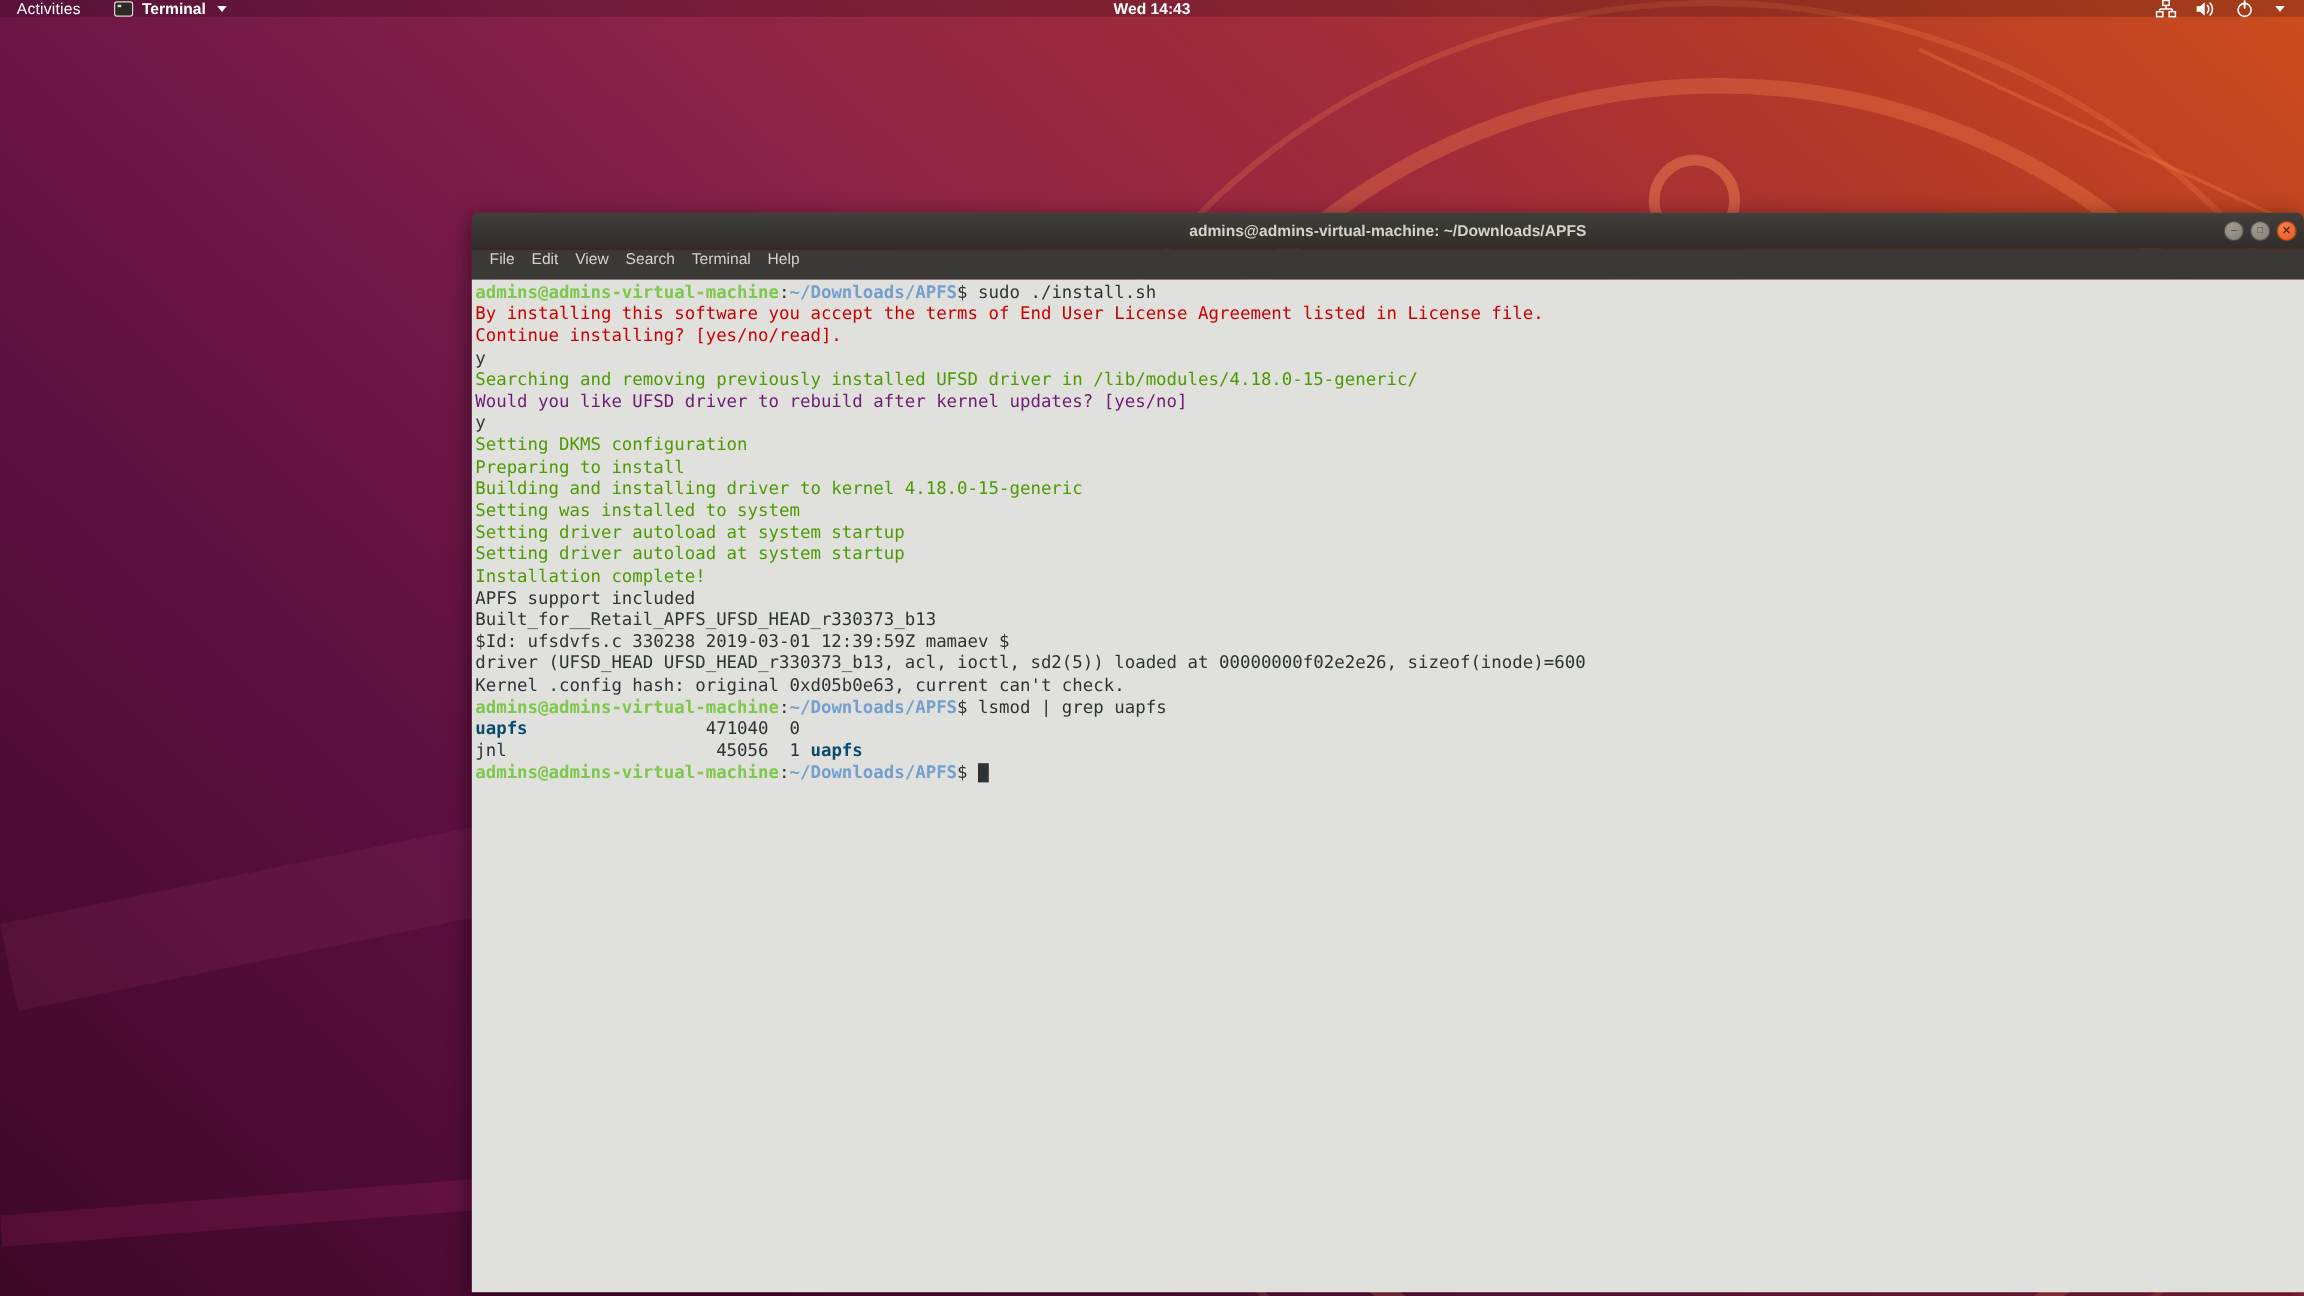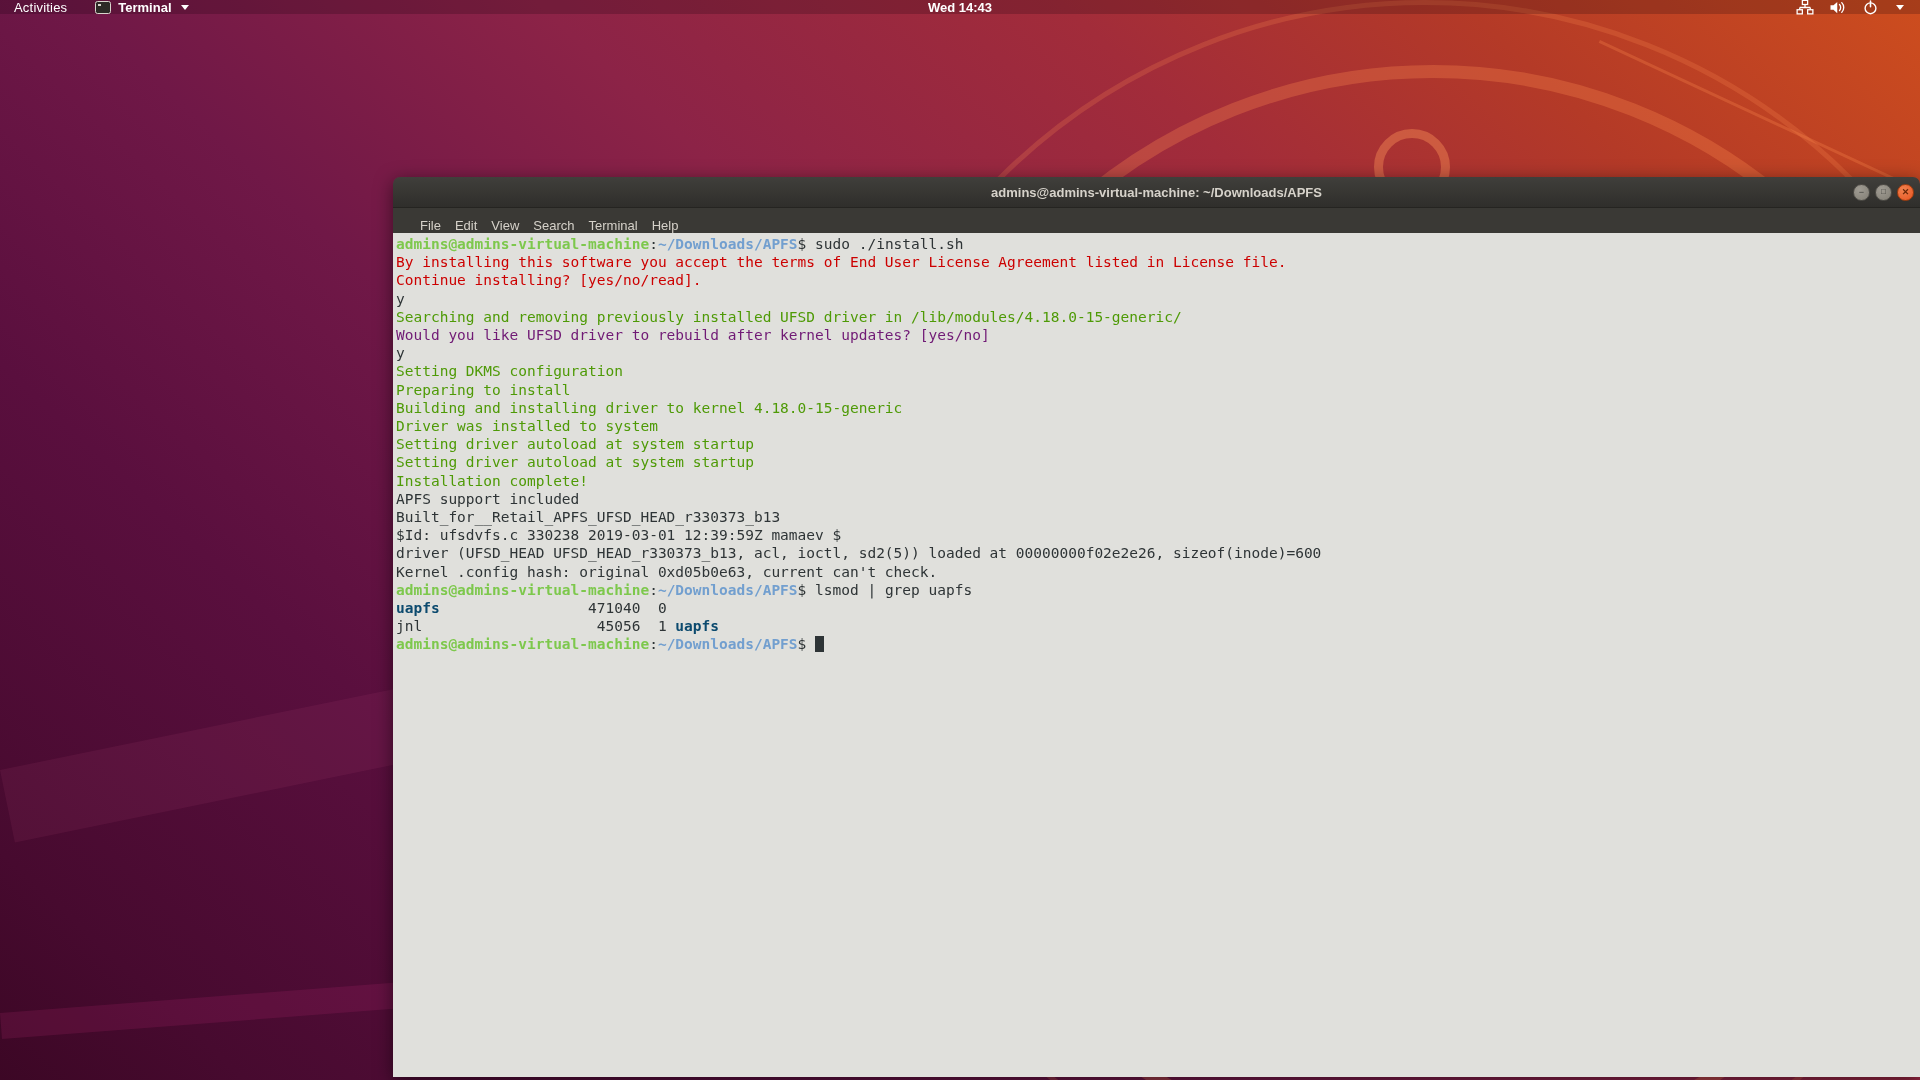--- a/index.html
+++ b/index.html
@@ -47,21 +47,21 @@
   .title{color:#d6d2ca;font-weight:bold;font-size:13px;}
   .controls{position:absolute;right:6px;top:0;bottom:0;display:flex;align-items:center;gap:5px;}
   .ctrl{
     width:17px;height:17px;border-radius:50%;box-sizing:border-box;
     display:flex;align-items:center;justify-content:center;
     font-size:9px;line-height:1;color:#3a3936;
     background:radial-gradient(circle at 35% 30%,#a09c93,#827e74);
     border:1px solid #504e49;cursor:default;
   }
   .ctrl.close{background:radial-gradient(circle at 35% 30%,#f0824f,#e95420);border-color:#a33e10;color:#6b2808;font-weight:bold;}
-  .menubar{height:25px;flex:0 0 25px;background:#3a3935;display:flex;align-items:flex-end;padding-left:20px;}
+  .menubar{height:25px;flex:0 0 25px;background:#3a3935;display:flex;align-items:flex-start;padding-left:8px;}
   .menu-item{color:#d5d1c9;font-size:13px;padding:0 7px;}
   .term{
     flex:1;background:#e0e0dc;color:#2e3436;
     font-family:"DejaVu Sans Mono",monospace;font-size:14.5px;line-height:18.2px;
     padding:2px 2px 0 3px;
   }
   .term-line{white-space:pre;}
   .seg-u{color:#7dc84c;font-weight:bold;}
   .seg-h{color:#729fcf;font-weight:bold;}
   .seg-d{color:#2e3436;}
@@ -133,21 +133,21 @@
       <div class="term-line"><span class="seg-u">admins@admins-virtual-machine</span><span class="seg-d">:</span><span class="seg-h">~/Downloads/APFS</span><span class="seg-d">$ sudo ./install.sh</span></div>
       <div class="term-line"><span class="seg-r">By installing this software you accept the terms of End User License Agreement listed in License file.</span></div>
       <div class="term-line"><span class="seg-r">Continue installing? [yes/no/read].</span></div>
       <div class="term-line"><span class="seg-d">y</span></div>
       <div class="term-line"><span class="seg-g">Searching and removing previously installed UFSD driver in /lib/modules/4.18.0-15-generic/</span></div>
       <div class="term-line"><span class="seg-y">Would you like UFSD driver to rebuild after kernel updates? [yes/no]</span></div>
       <div class="term-line"><span class="seg-d">y</span></div>
       <div class="term-line"><span class="seg-g">Setting DKMS configuration</span></div>
       <div class="term-line"><span class="seg-g">Preparing to install</span></div>
       <div class="term-line"><span class="seg-g">Building and installing driver to kernel 4.18.0-15-generic</span></div>
-      <div class="term-line"><span class="seg-g">Driver was installed to system</span></div>
+      <div class="term-line"><span class="seg-g">Setting was installed to system</span></div>
       <div class="term-line"><span class="seg-g">Setting driver autoload at system startup</span></div>
       <div class="term-line"><span class="seg-g">Setting driver autoload at system startup</span></div>
       <div class="term-line"><span class="seg-g">Installation complete!</span></div>
       <div class="term-line"><span class="seg-d">APFS support included</span></div>
       <div class="term-line"><span class="seg-d">Built_for__Retail_APFS_UFSD_HEAD_r330373_b13</span></div>
       <div class="term-line"><span class="seg-d">$Id: ufsdvfs.c 330238 2019-03-01 12:39:59Z mamaev $</span></div>
       <div class="term-line"><span class="seg-d">driver (UFSD_HEAD UFSD_HEAD_r330373_b13, acl, ioctl, sd2(5)) loaded at 00000000f02e2e26, sizeof(inode)=600</span></div>
       <div class="term-line"><span class="seg-d">Kernel .config hash: original 0xd05b0e63, current can't check.</span></div>
       <div class="term-line"><span class="seg-u">admins@admins-virtual-machine</span><span class="seg-d">:</span><span class="seg-h">~/Downloads/APFS</span><span class="seg-d">$ lsmod | grep uapfs</span></div>
       <div class="term-line"><span class="seg-rb">uapfs</span><span class="seg-d">                 471040  0</span></div>

